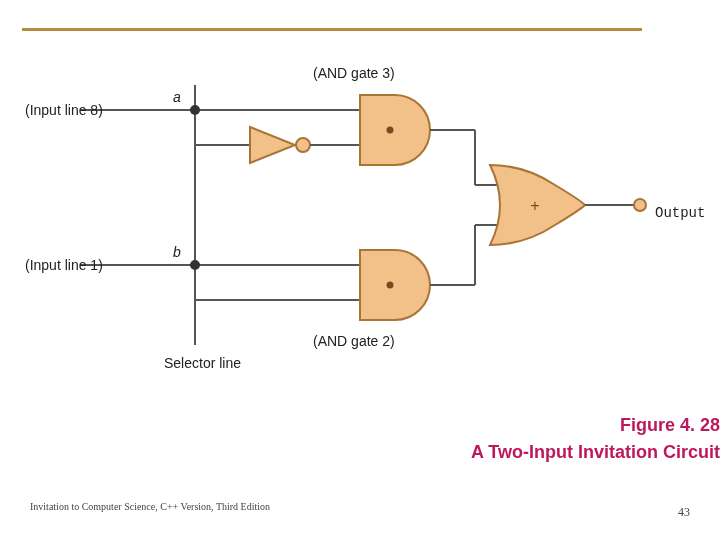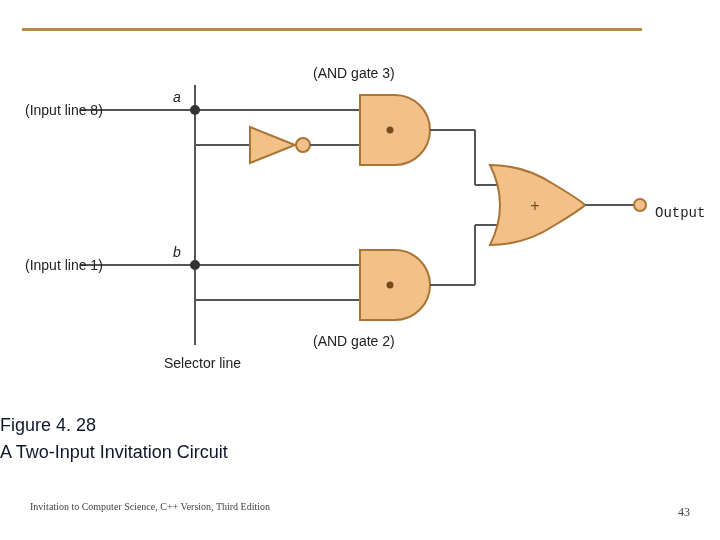--- a/index.html
+++ b/index.html
@@ -28,23 +28,24 @@
   }
   .label {
     position: absolute;
     font-size: 14px;
     color: #222;
     white-space: nowrap;
   }
   .caption {
     position: absolute;
     width: 100%;
-    text-align: left;
+    text-align: right;
     font-size: 18px;
-    color: #0f172a;
+    color: #be185d;
+    font-weight: bold;
   }
   .footer-left {
     position: absolute;
     bottom: 28px;
     left: 30px;
     font-size: 10px;
     color: #444;
     font-family: Georgia, serif;
   }
   .footer-right {

